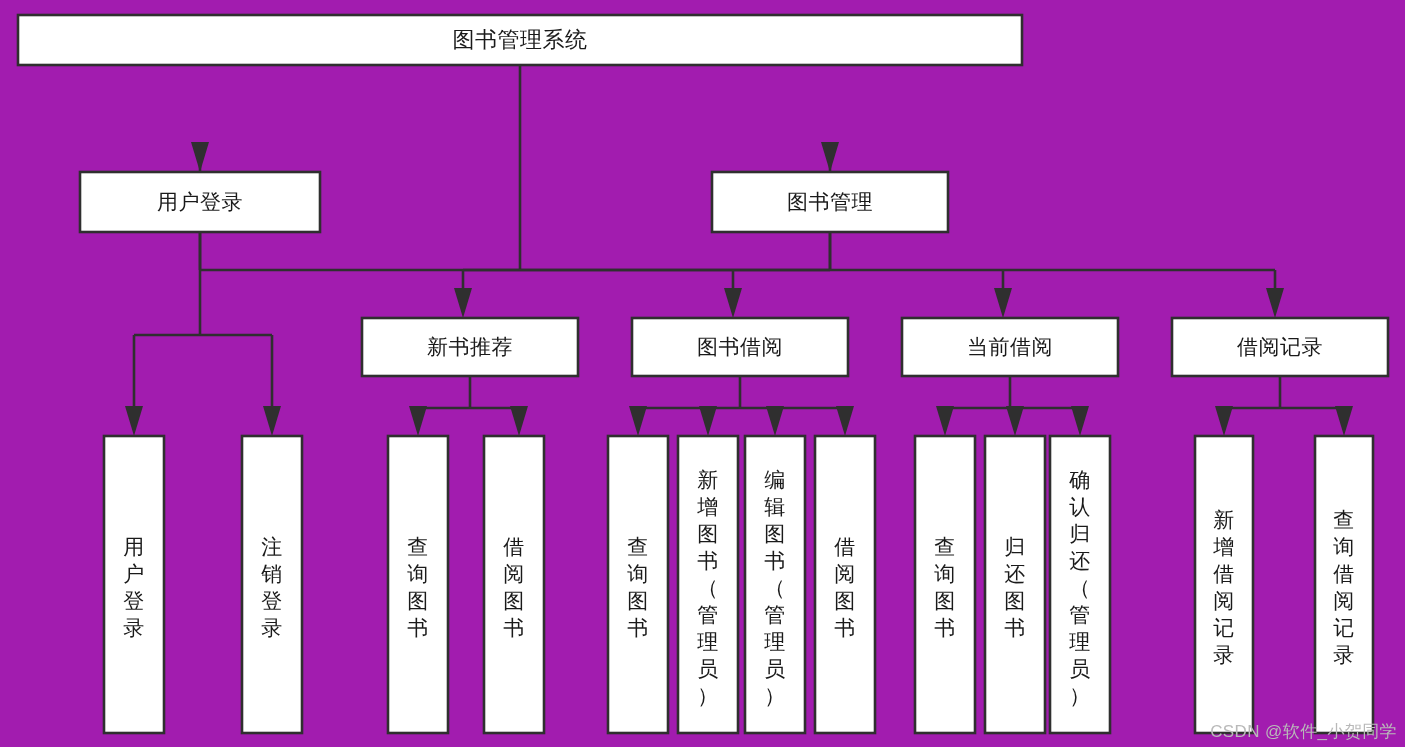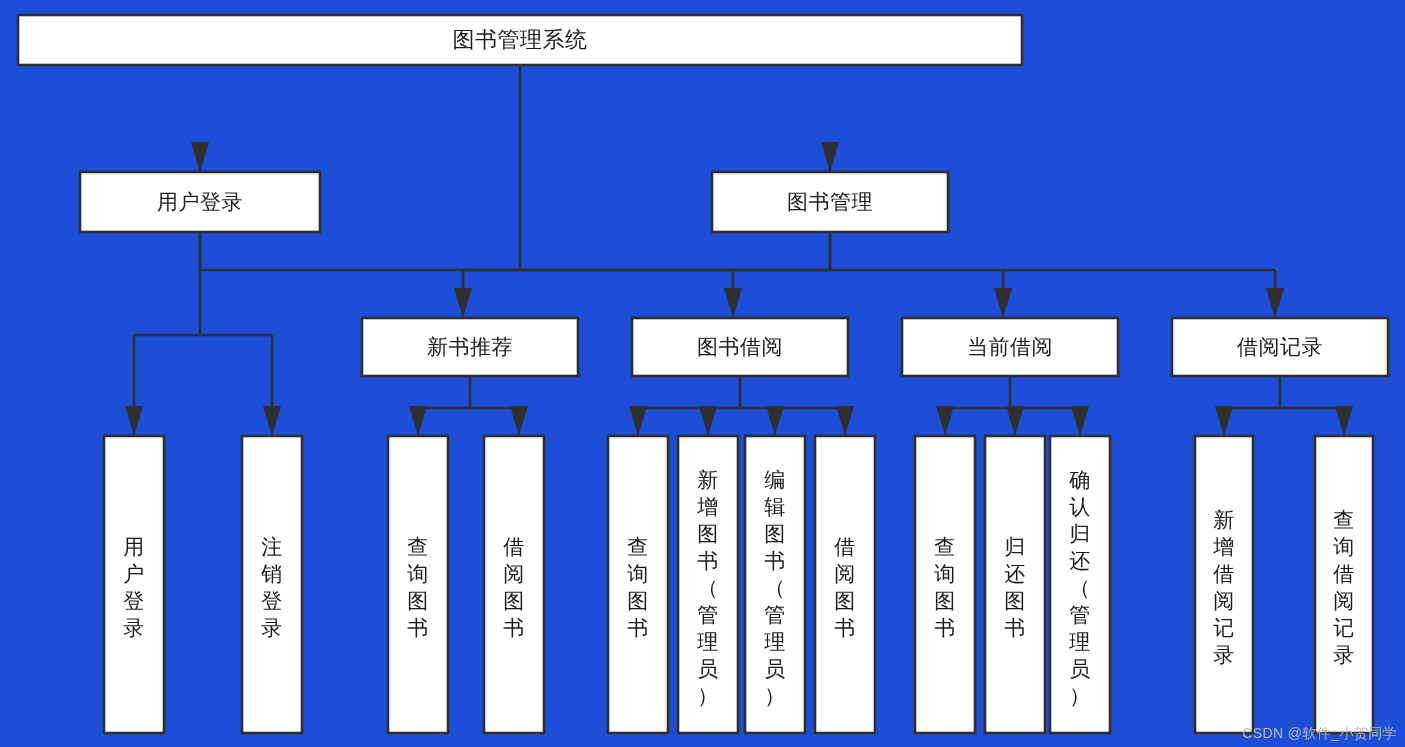--- a/index.html
+++ b/index.html
@@ -10,21 +10,21 @@
   body {
     width: 1405px;
     height: 747px;
     font-family: "Liberation Sans", "DejaVu Sans", sans-serif;
     overflow: hidden;
   }
   #diagram-root {
     position: relative;
     width: 1405px;
     height: 747px;
-    background: #1d4ed8;
+    background: #a21caf;
   }
   svg.diagram-canvas {
     position: absolute;
     top: 0;
     left: 0;
     width: 1405px;
     height: 747px;
     display: block;
   }
   .node-box {
@@ -50,21 +50,21 @@
   }
   .arrow-head {
     fill: #2f2f2f;
     stroke: none;
   }
   .watermark {
     position: absolute;
     right: 8px;
     bottom: 4px;
     color: #b9b9b9;
-    font-size: 14px;
+    font-size: 17px;
     font-family: "Liberation Sans", "DejaVu Sans", sans-serif;
     letter-spacing: 0.4px;
     user-select: none;
     white-space: nowrap;
   }
 </style>
 </head>
 <body>
 
 <div id="diagram-root">

